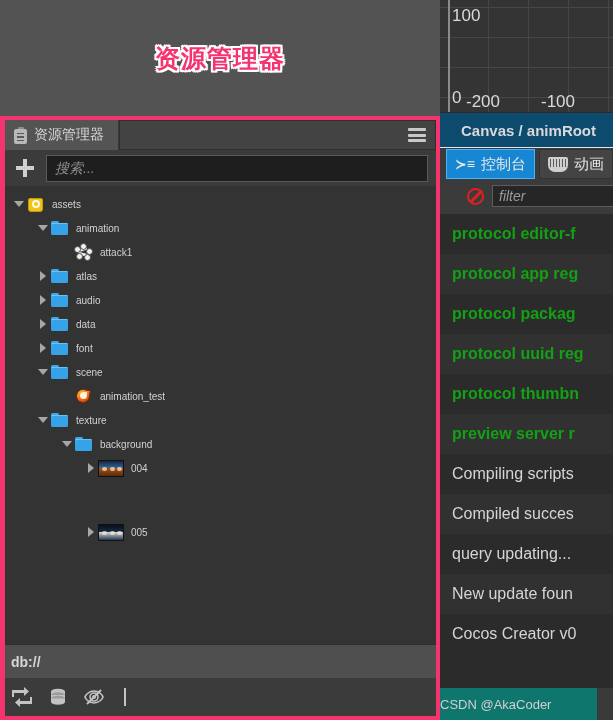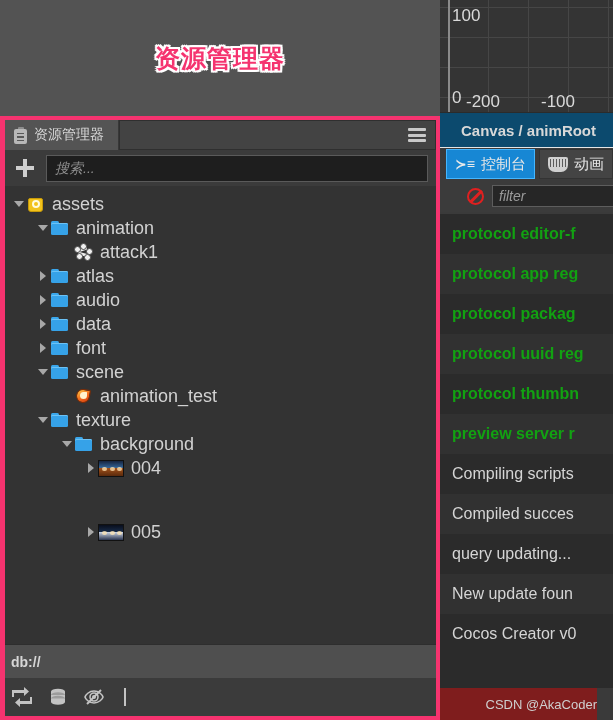--- a/index.html
+++ b/index.html
@@ -90,21 +90,21 @@
     font-family: "Liberation Sans", sans-serif;
   }
   #search-input::placeholder { color: #8e8e8e; font-style: italic; }
 
   
   #tree {
     flex: 1; background: #333333; overflow: hidden; padding-top: 6px;
     position: relative;
   }
   .row {
-    height: 24px; display: flex; align-items: center; font-size: 18px;
+    height: 24px; display: flex; align-items: center; font-size: 10px;
     color: #d2d2d2; white-space: nowrap; cursor: default;
   }
   .arrow { width: 14px; height: 24px; position: relative; flex: 0 0 auto; }
   .arrow.down:after {
     content: ""; position: absolute; left: 2px; top: 9px;
     border-left: 5.5px solid transparent; border-right: 5.5px solid transparent;
     border-top: 6px solid #a8a8a8;
   }
   .arrow.right:after {
     content: ""; position: absolute; left: 4px; top: 7px;
@@ -247,21 +247,21 @@
   }
   .log-row {
     height: 40px; display: flex; align-items: center; padding-left: 12px;
     font-size: 16px; white-space: nowrap; overflow: hidden;
   }
   .log-row.alt { background: #313131; }
   .log-row.log { color: #d5d5d5; }
   .log-row.info { color: #12a112; font-weight: bold; }
   #watermark {
     position: absolute; left: 0; top: 688px; width: 157px; height: 32px;
-    background: #7f1d1d; display: flex; align-items: center; justify-content: flex-end;
+    background: #0f766e; display: flex; align-items: center; justify-content: flex-start;
     color: #cfcfcf; font-size: 13px;
   }
 </style>
 </head>
 <body>
 
 <div id="root">
 
   <div id="left-col">
 

